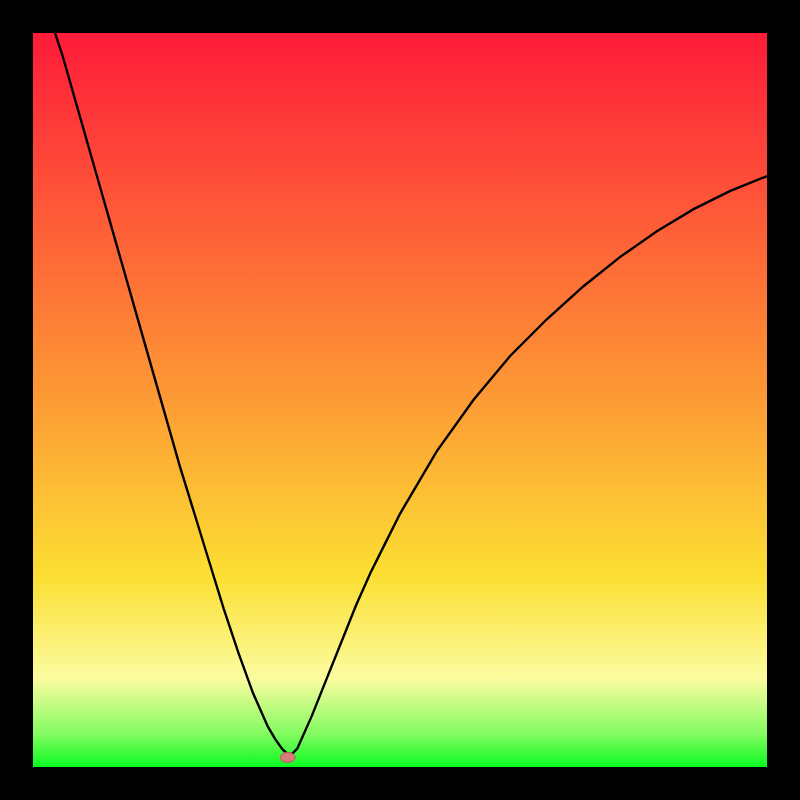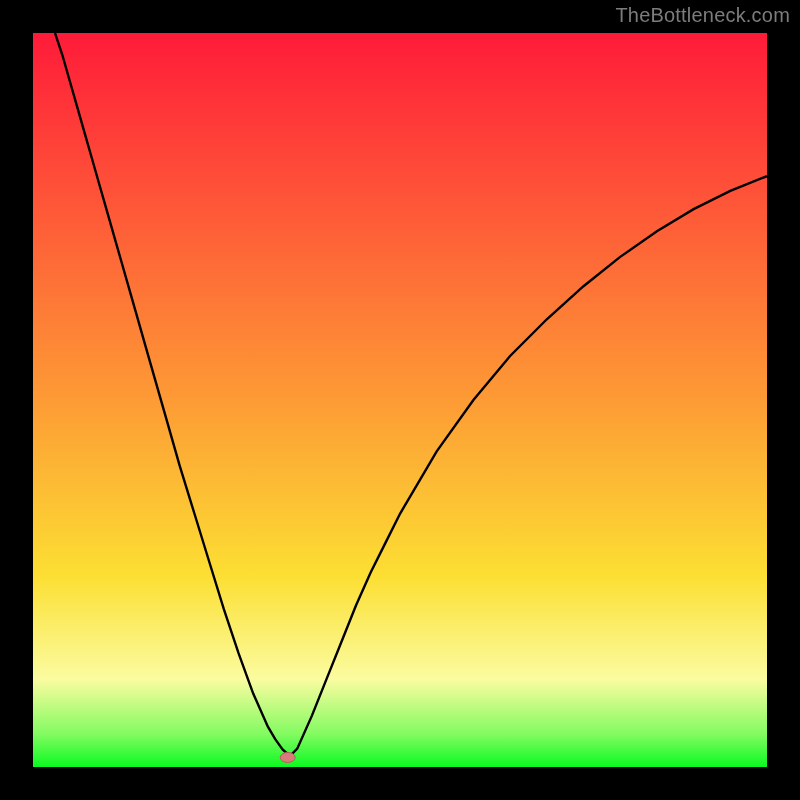--- a/index.html
+++ b/index.html
@@ -36,21 +36,20 @@
     letter-spacing: 0.2px;
   }
   svg {
     display: block;
   }
 </style>
 </head>
 <body>
 
 <div class="frame">
-  <div class="watermark">TheBottleneck.com</div>
 
   <div class="plot-area">
     <svg id="chart-svg" width="734" height="734" viewBox="0 0 734 734">
       <defs>
         <linearGradient id="bg-grad" x1="0" y1="0" x2="0" y2="1">
             <stop offset="0%" stop-color="#fe1b39"></stop>
             <stop offset="24%" stop-color="#fe5838"></stop>
             <stop offset="50%" stop-color="#fd9b35"></stop>
             <stop offset="74%" stop-color="#fcdf33"></stop>
             <stop offset="88%" stop-color="#fbfca0"></stop>

